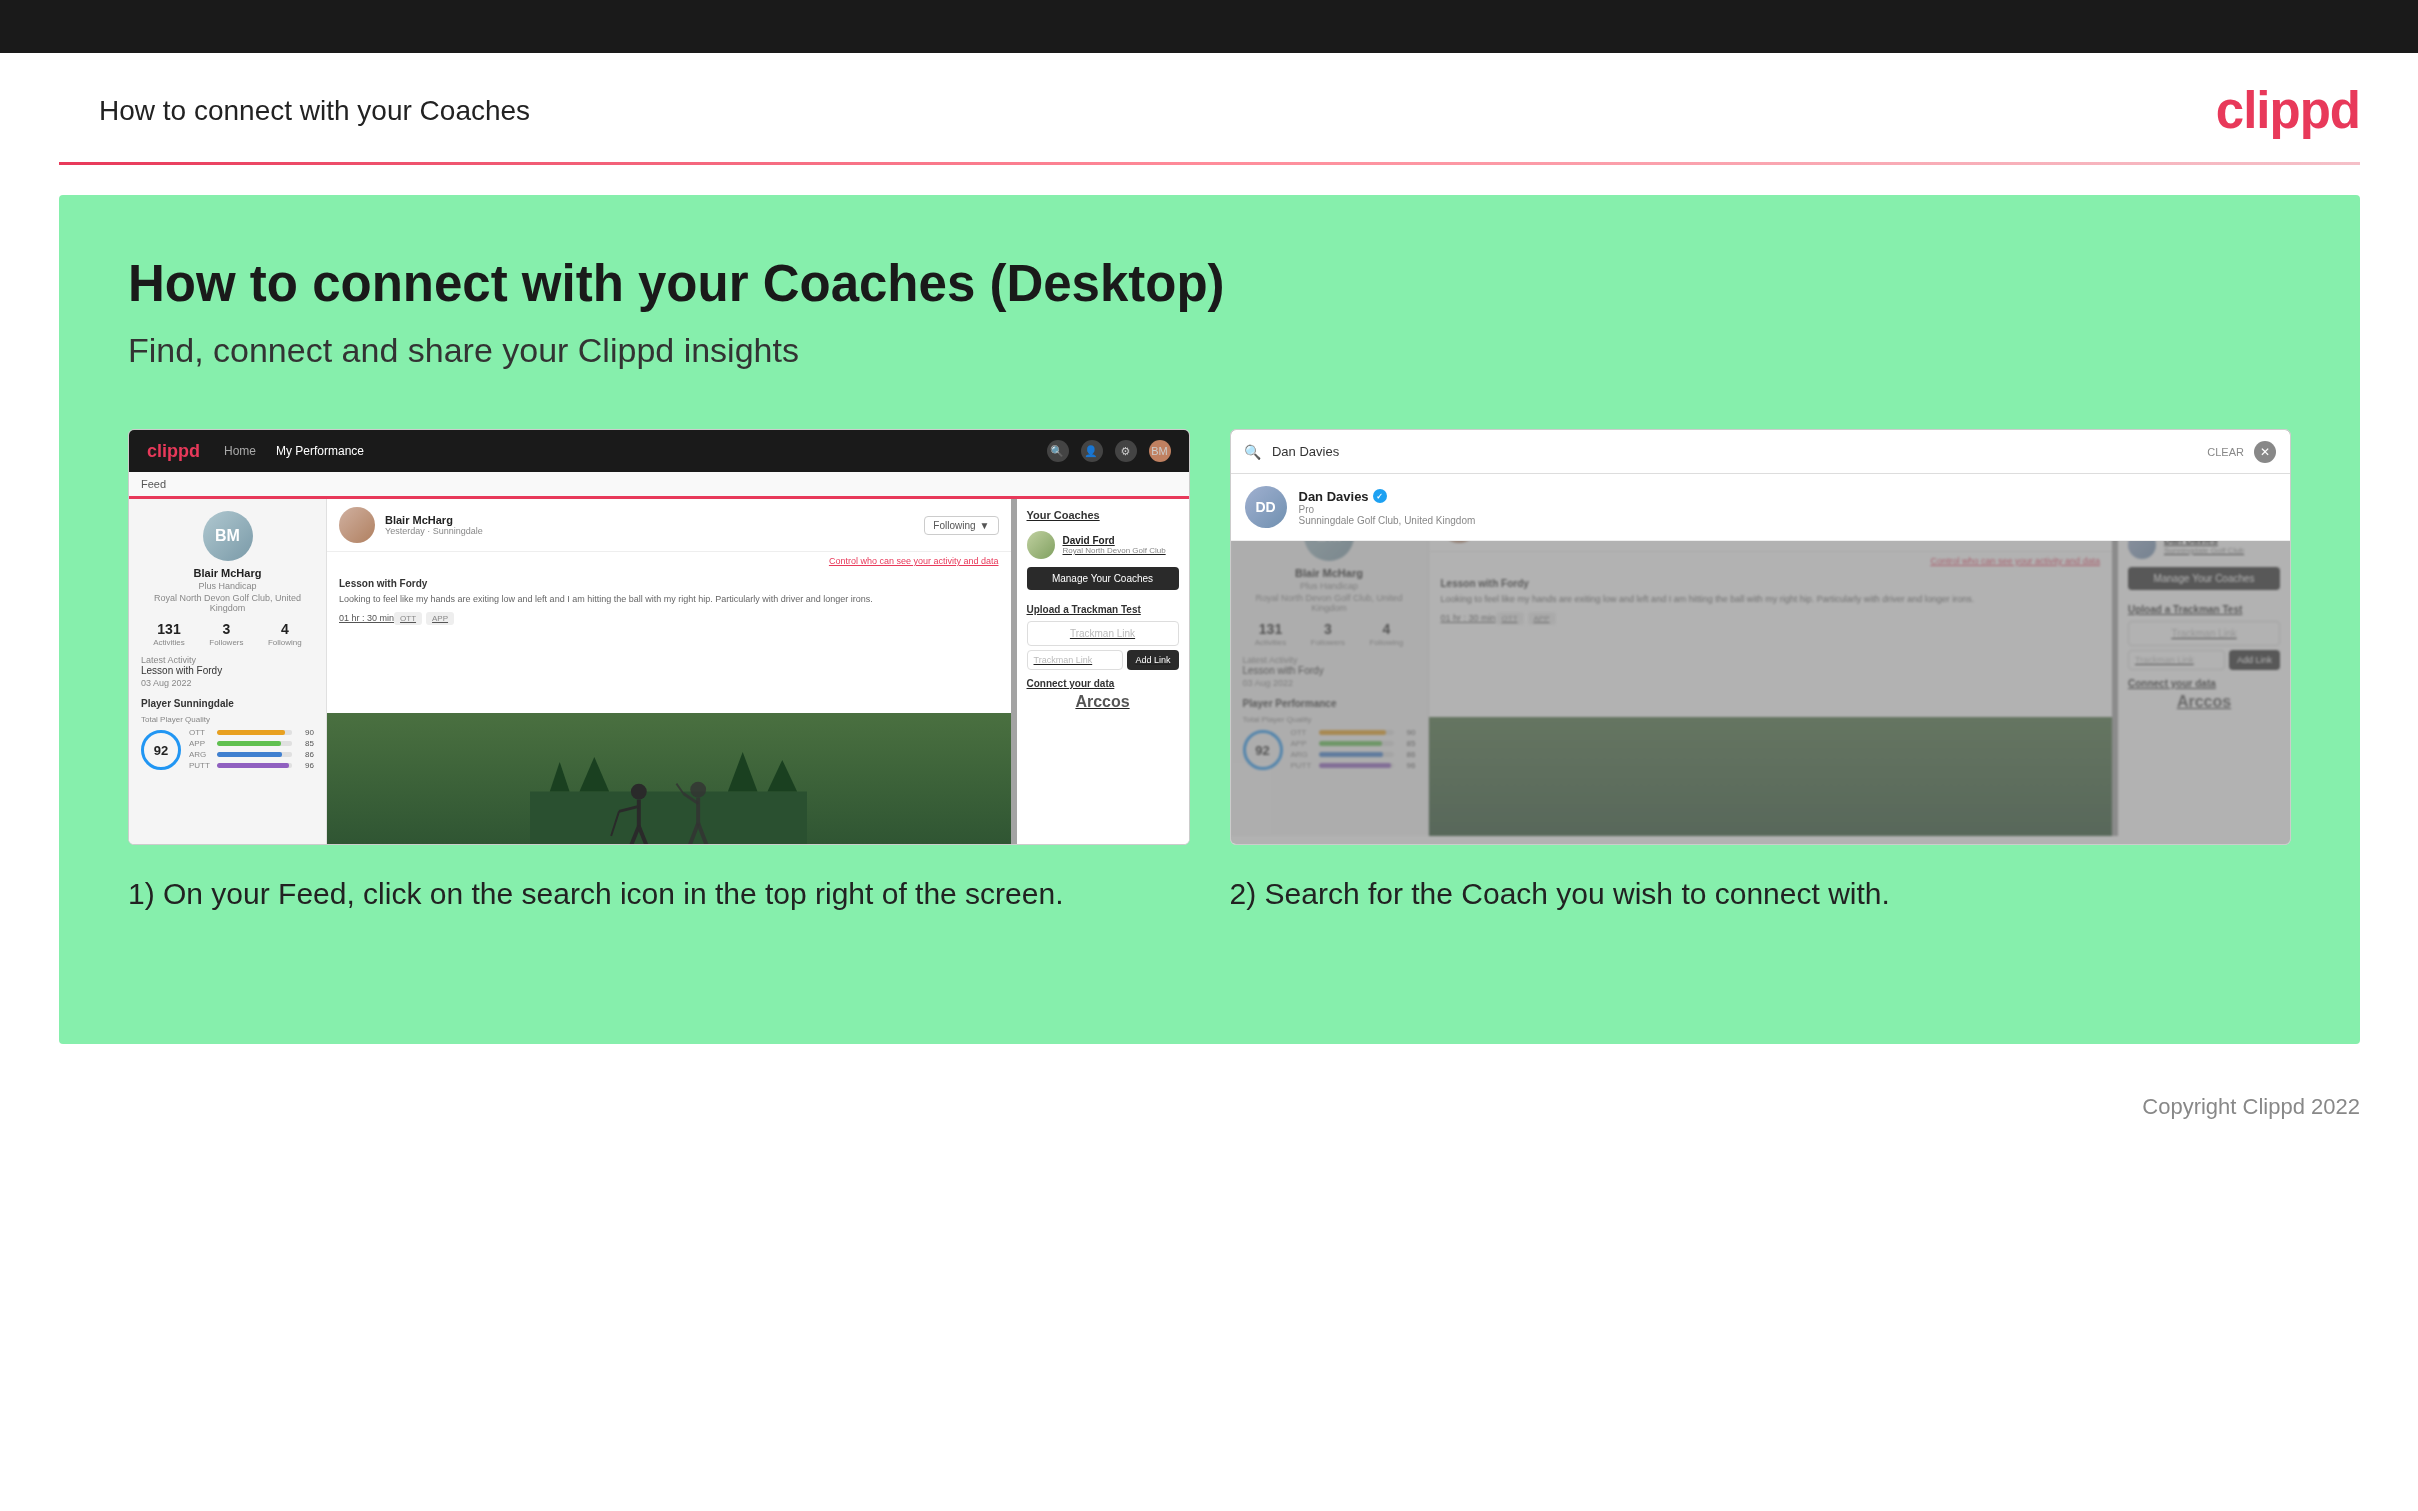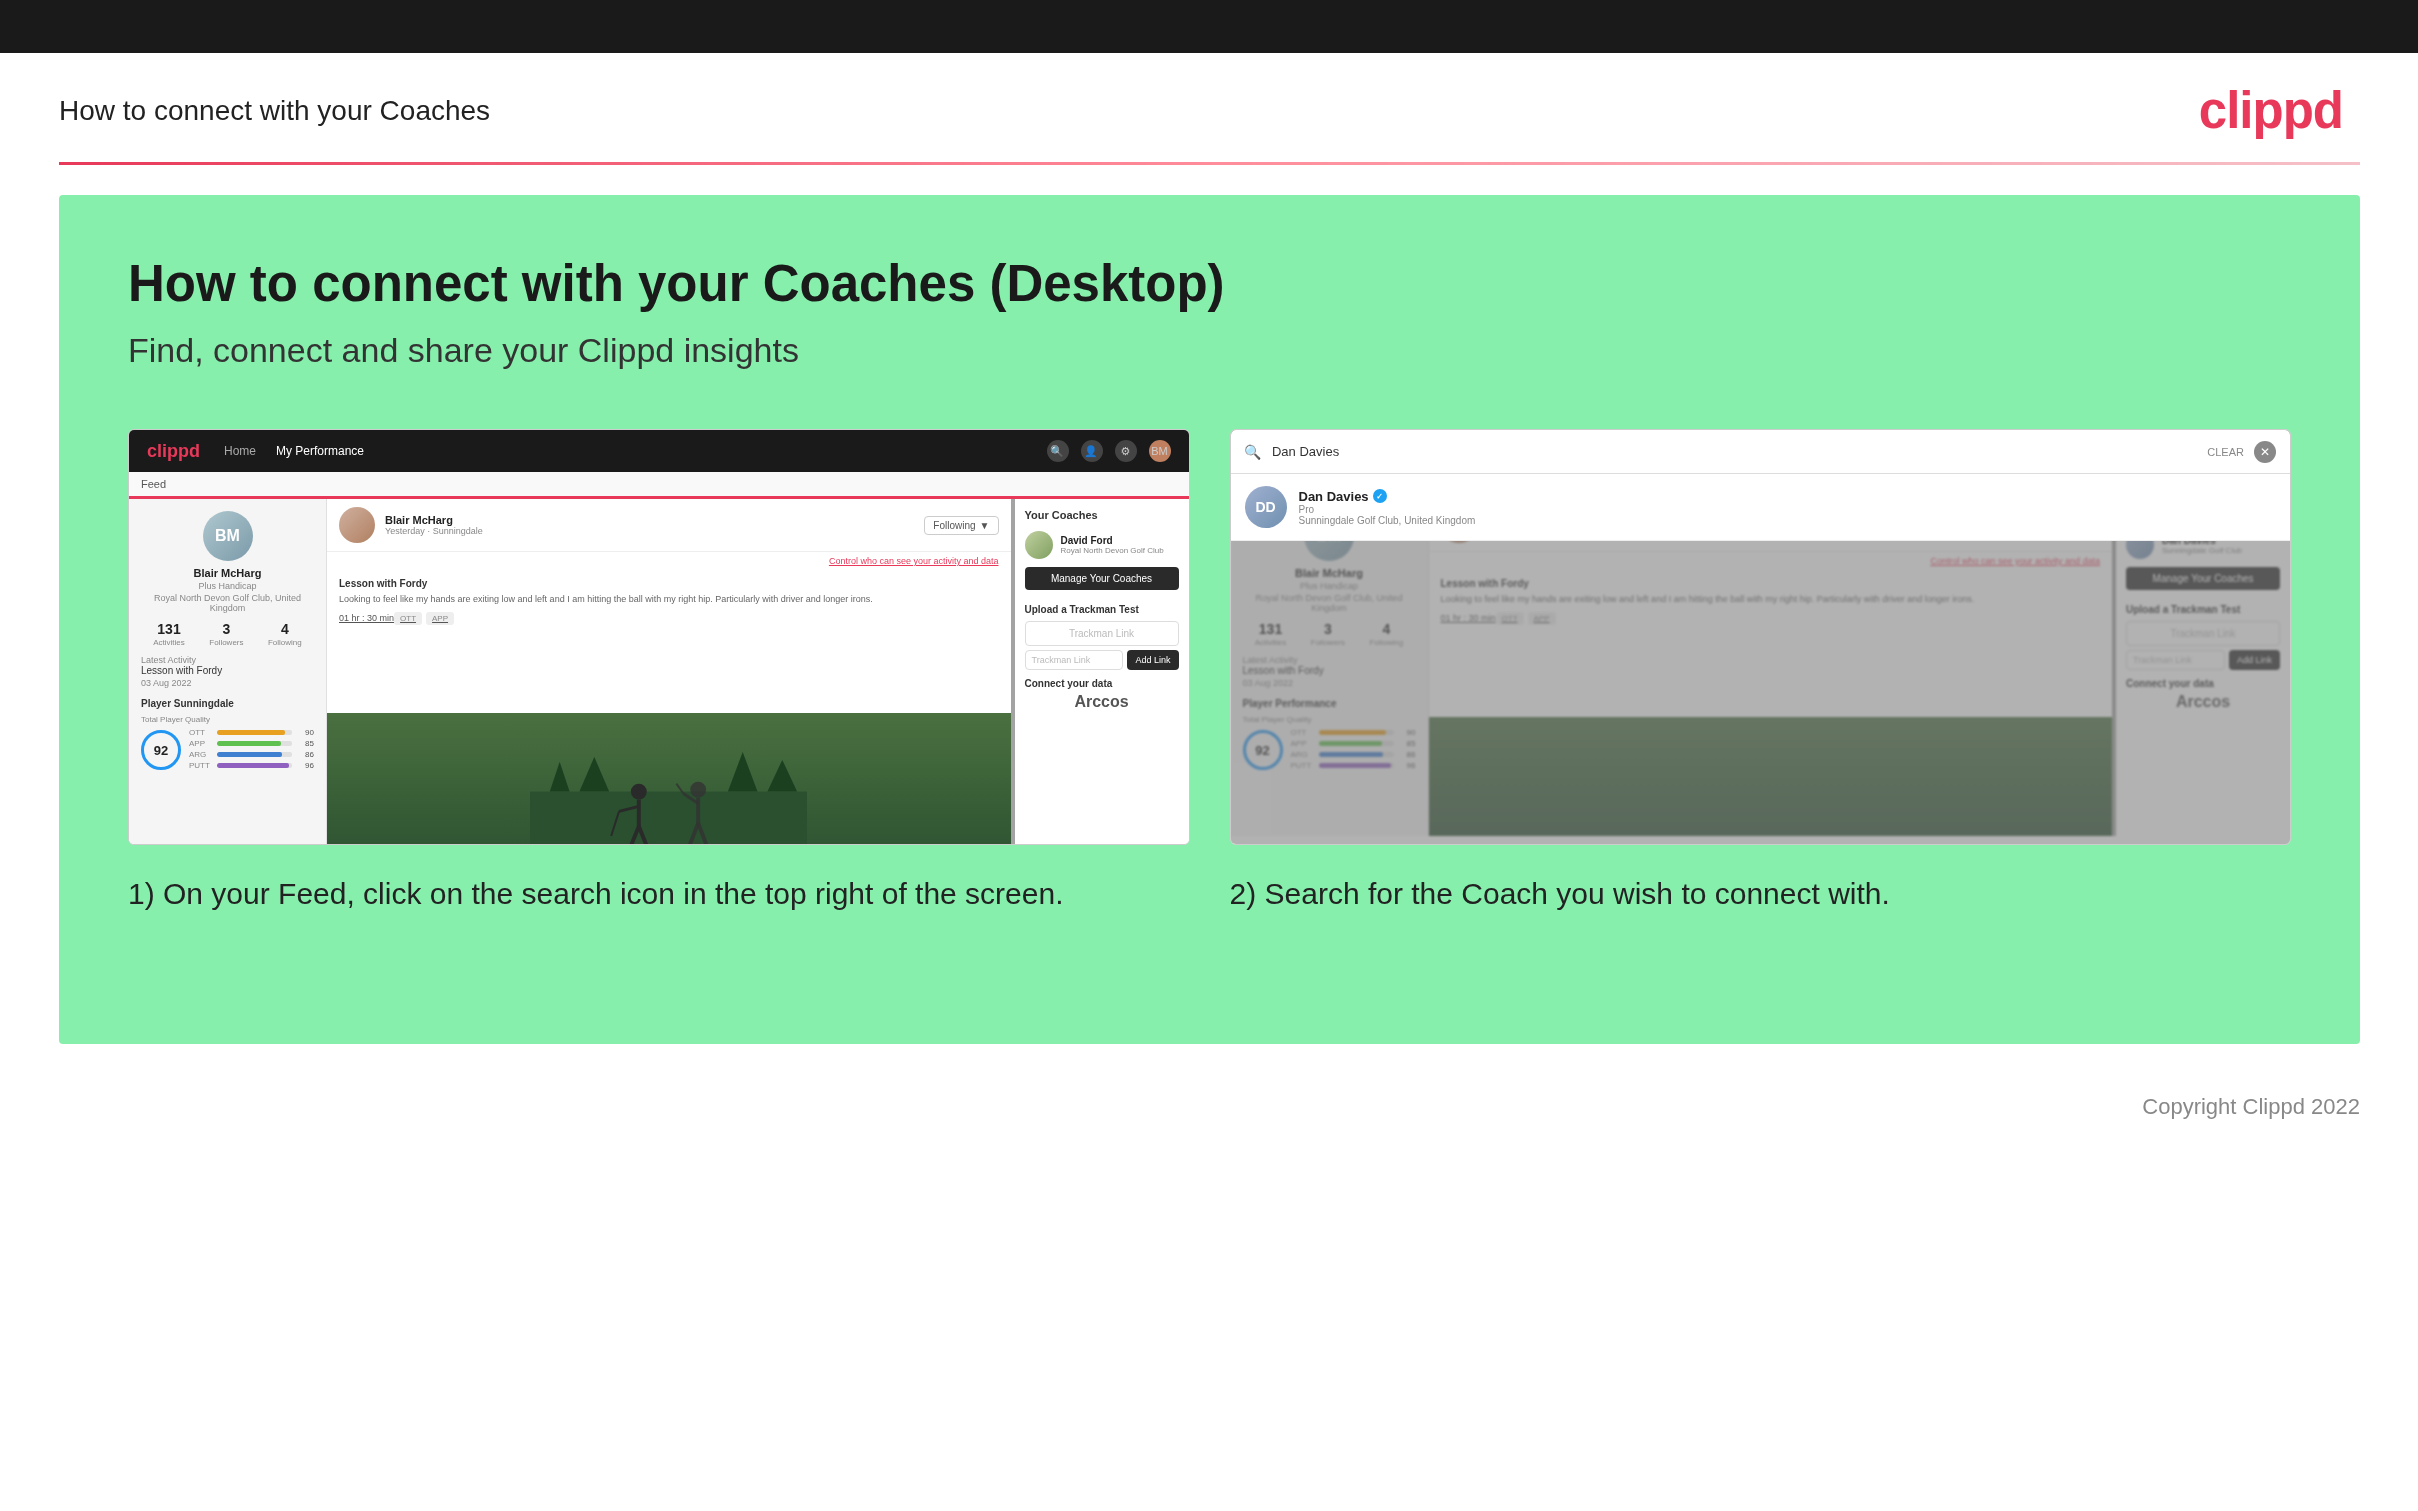--- a/index.html
+++ b/index.html
@@ -16,22 +16,23 @@
       background: #1a1a1a;
       height: 53px;
       width: 100%;
     }
 
     
     .header {
       display: flex;
       align-items: center;
       justify-content: space-between;
-      padding: 28px 76px 22px 59px;
+      padding: 28px 59px 22px 59px;
       background: #fff;
+      margin-left: 40px;
     }
     .header-title {
       font-size: 28px;
       font-weight: 400;
       color: #222;
     }
     .logo {
       font-size: 51px;
       font-weight: 700;
       color: #e8395a;
@@ -366,22 +367,23 @@
       display: flex;
       align-items: center;
       justify-content: center;
     }
 
     
     .mock-right {
       width: 178px;
       background: #fff;
       padding: 10px;
-      border-left: 4px solid #a3a3a3;
+      border-left: 6px solid #a3a3a3;
       flex-shrink: 0;
+      text-decoration: underline;
     }
     .mock-coaches-title {
       font-size: 11px;
       font-weight: 600;
       color: #333;
       margin-bottom: 10px;
     }
     .mock-coach-card {
       display: flex;
       align-items: center;

